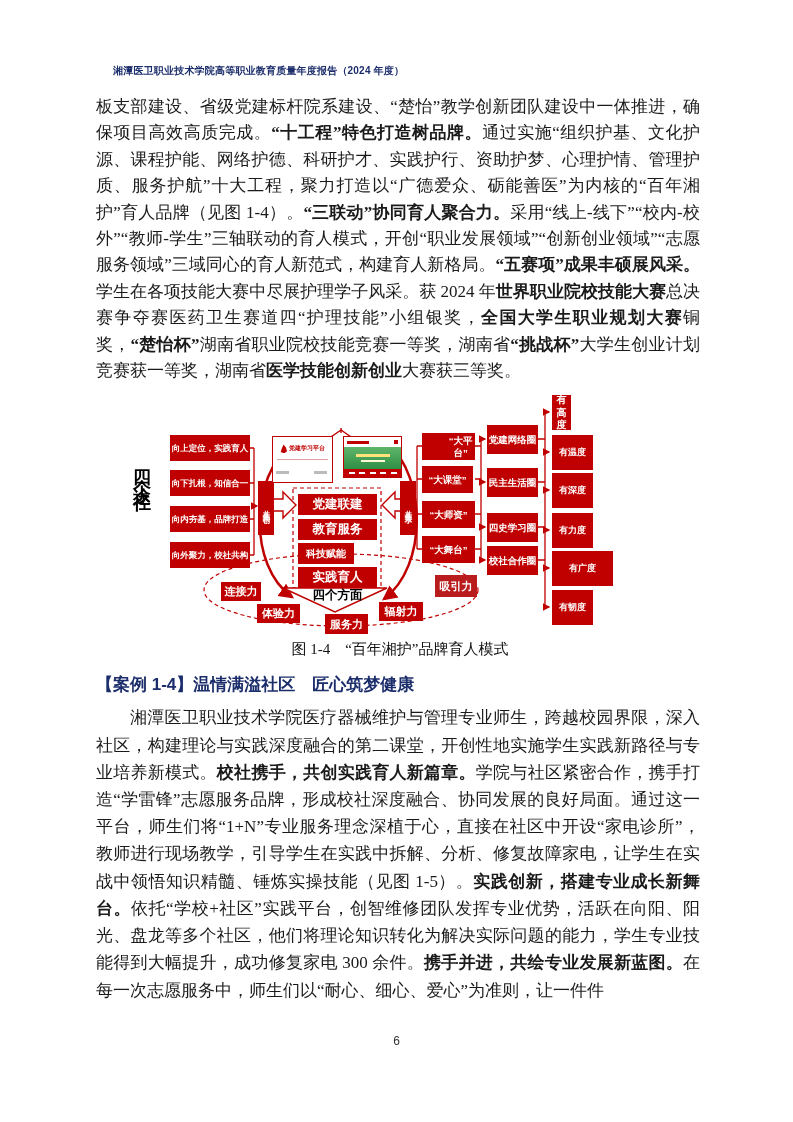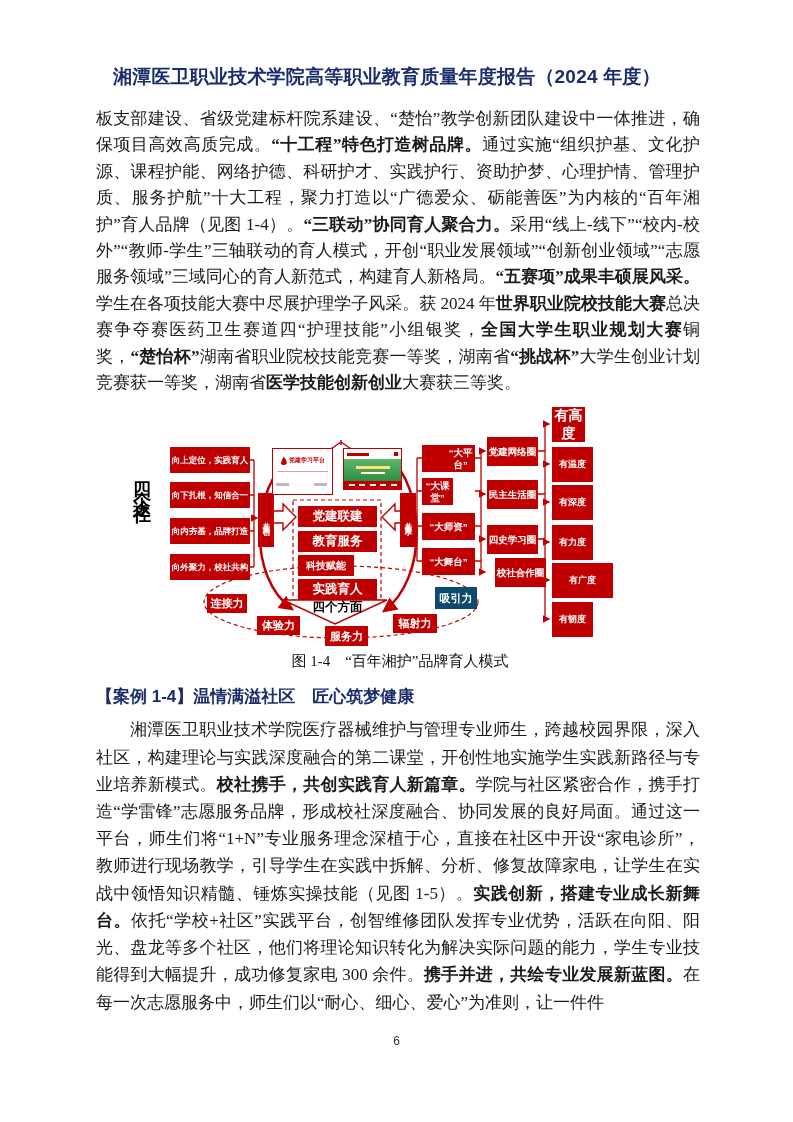--- a/index.html
+++ b/index.html
@@ -1,37 +1,37 @@
 <!DOCTYPE html>
 <html><head>
 <meta charset="utf-8">
 <style>
   html,body{margin:0;padding:0;background:#ffffff;}
   .page{position:relative;width:793px;height:1122px;background:#ffffff;overflow:hidden;
         font-family:"Liberation Serif",serif;color:#1a1a1a;}
   .content{position:absolute;left:96px;top:0;width:604px;}
   .report-header{margin-top:64px;margin-left:17px;
         font-family:"Liberation Sans",sans-serif;font-weight:bold;
-        font-size:19px;color:#1b2d6b;letter-spacing:0.2px;}
+        font-size:10px;color:#1b2d6b;letter-spacing:0.2px;}
   .para{font-size:17px;line-height:26.4px;text-align:justify;margin:0;}
   .para.case{line-height:27.2px;text-indent:2em;}
   .para .b{font-weight:bold;}
   .p1{margin-top:16px;}
   .case-heading{margin-top:14px;font-family:"Liberation Sans",sans-serif;
         font-weight:bold;font-size:17px;color:#1b2d6b;}
   .case-para-wrap{margin-top:8px;}
   
   .fig{margin-top:2px;margin-left:24px;width:560px;}
   .diagram{position:relative;width:560px;height:246px;
         font-family:"Liberation Sans",sans-serif;}
   .diagram svg.conn{position:absolute;left:0;top:0;pointer-events:none;}
   .rb{position:absolute;background:#c00000;color:#ffffff;font-weight:bold;
       display:flex;align-items:center;justify-content:center;text-align:center;
       box-sizing:border-box;line-height:1.25;}
-  .rb.light{background:#0c4a6e;}
+  .rb.light{background:#b91c1c;}
   .vstrip{position:absolute;background:#c00000;color:#ffffff;font-weight:bold;
       writing-mode:vertical-rl;display:flex;align-items:center;justify-content:center;
       font-size:7.5px;letter-spacing:2px;box-sizing:border-box;}
   .axis-label{position:absolute;left:10px;top:70px;writing-mode:vertical-rl;
       font-weight:bold;font-size:18px;letter-spacing:8px;color:#000;}
   .aspects-label{position:absolute;left:178px;top:201px;width:79px;text-align:center;
       font-weight:bold;font-size:12.5px;color:#000;}
   .caption{margin-top:8px;text-align:center;font-size:15px;color:#111;}
   
   .card{position:absolute;background:#fff;border:1px solid #c00000;box-sizing:border-box;}
@@ -154,40 +154,40 @@
           </div>
         </div>
 
         <div class="rb" style="left:178px;top:108px;width:79px;height:21px;font-size:12.5px;">党建联建</div>
         <div class="rb" style="left:178px;top:133px;width:79px;height:21px;font-size:12.5px;">教育服务</div>
         <div class="rb" style="left:178px;top:157px;width:56px;height:21px;font-size:10px;">科技赋能</div>
         <div class="rb" style="left:178px;top:181px;width:79px;height:21px;font-size:12.5px;">实践育人</div>
         <div class="aspects-label">四个方面</div>
 
         <div class="rb" style="left:302px;top:47px;width:53px;height:27px;font-size:9.5px;padding-left:24px;">“大平台”</div>
-        <div class="rb" style="left:302px;top:80px;width:31px;height:27px;font-size:9.5px;">“大课堂”</div>
+        <div class="rb" style="left:302px;top:80px;width:51px;height:27px;font-size:9.5px;">“大课堂”</div>
         <div class="rb" style="left:302px;top:115px;width:53px;height:27px;font-size:9.5px;">“大师资”</div>
         <div class="rb" style="left:302px;top:150px;width:53px;height:27px;font-size:9.5px;">“大舞台”</div>
 
         <div class="rb" style="left:367px;top:39px;width:51px;height:29px;font-size:9.5px;">党建网络圈</div>
         <div class="rb" style="left:367px;top:82px;width:51px;height:29px;font-size:9.5px;">民主生活圈</div>
         <div class="rb" style="left:367px;top:127px;width:51px;height:29px;font-size:9.5px;">四史学习圈</div>
-        <div class="rb" style="left:367px;top:160px;width:51px;height:29px;font-size:9.5px;margin-left:8px;">校社合作圈</div>
-
-        <div class="rb" style="left:432px;top:9px;width:33px;height:35px;font-size:14px;">有高度</div>
+        <div class="rb" style="left:367px;top:160px;width:51px;height:29px;font-size:9.5px;">校社合作圈</div>
+
+        <div class="rb" style="left:432px;top:9px;width:19px;height:35px;font-size:10px;">有高度</div>
         <div class="rb" style="left:432px;top:49px;width:41px;height:35px;font-size:9px;">有温度</div>
         <div class="rb" style="left:432px;top:87px;width:41px;height:35px;font-size:9px;">有深度</div>
         <div class="rb" style="left:432px;top:127px;width:41px;height:35px;font-size:9px;">有力度</div>
         <div class="rb" style="left:432px;top:165px;width:61px;height:35px;font-size:9px;">有广度</div>
         <div class="rb" style="left:432px;top:204px;width:41px;height:35px;font-size:9px;">有韧度</div>
 
-        <div class="rb" style="left:87px;top:196px;width:40px;height:19px;font-size:11px;">连接力</div>
+        <div class="rb" style="left:101px;top:196px;width:40px;height:19px;font-size:11px;">连接力</div>
         <div class="rb" style="left:137px;top:218px;width:43px;height:19px;font-size:11px;">体验力</div>
         <div class="rb" style="left:205px;top:228px;width:43px;height:20px;font-size:11px;">服务力</div>
-        <div class="rb" style="left:273px;top:216px;width:44px;height:19px;font-size:11px;">辐射力</div>
+        <div class="rb" style="left:259px;top:216px;width:44px;height:19px;font-size:11px;">辐射力</div>
         <div class="rb light" style="left:315px;top:189px;width:42px;height:22px;font-size:11px;">吸引力</div>
       </div>
 
       <div class="caption">图 1-4　“百年湘护”品牌育人模式</div>
     </div>
 
     <div class="case-heading">【案例 1-4】温情满溢社区　匠心筑梦健康</div>
 
     <div class="case-para-wrap">
       <p class="para case"><span>湘潭医卫职业技术学院医疗器械维护与管理专业师生，跨越校园界限，深入社区，构建理论与实践深度融合的第二课堂，开创性地实施学生实践新路径与专业培养新模式。</span><span class="b">校社携手，共创实践育人新篇章。</span><span>学院与社区紧密合作，携手打造“学雷锋”志愿服务品牌，形成校社深度融合、协同发展的良好局面。通过这一平台，师生们将“1+N”专业服务理念深植于心，直接在社区中开设“家电诊所”，教师进行现场教学，引导学生在实践中拆解、分析、修复故障家电，让学生在实战中领悟知识精髓、锤炼实操技能（见图 1-5）。</span><span class="b">实践创新，搭建专业成长新舞台。</span><span>依托“学校+社区”实践平台，创智维修团队发挥专业优势，活跃在向阳、阳光、盘龙等多个社区，他们将理论知识转化为解决实际问题的能力，学生专业技能得到大幅提升，成功修复家电 300 余件。</span><span class="b">携手并进，共绘专业发展新蓝图。</span><span>在每一次志愿服务中，师生们以“耐心、细心、爱心”为准则，让一件件</span></p>

